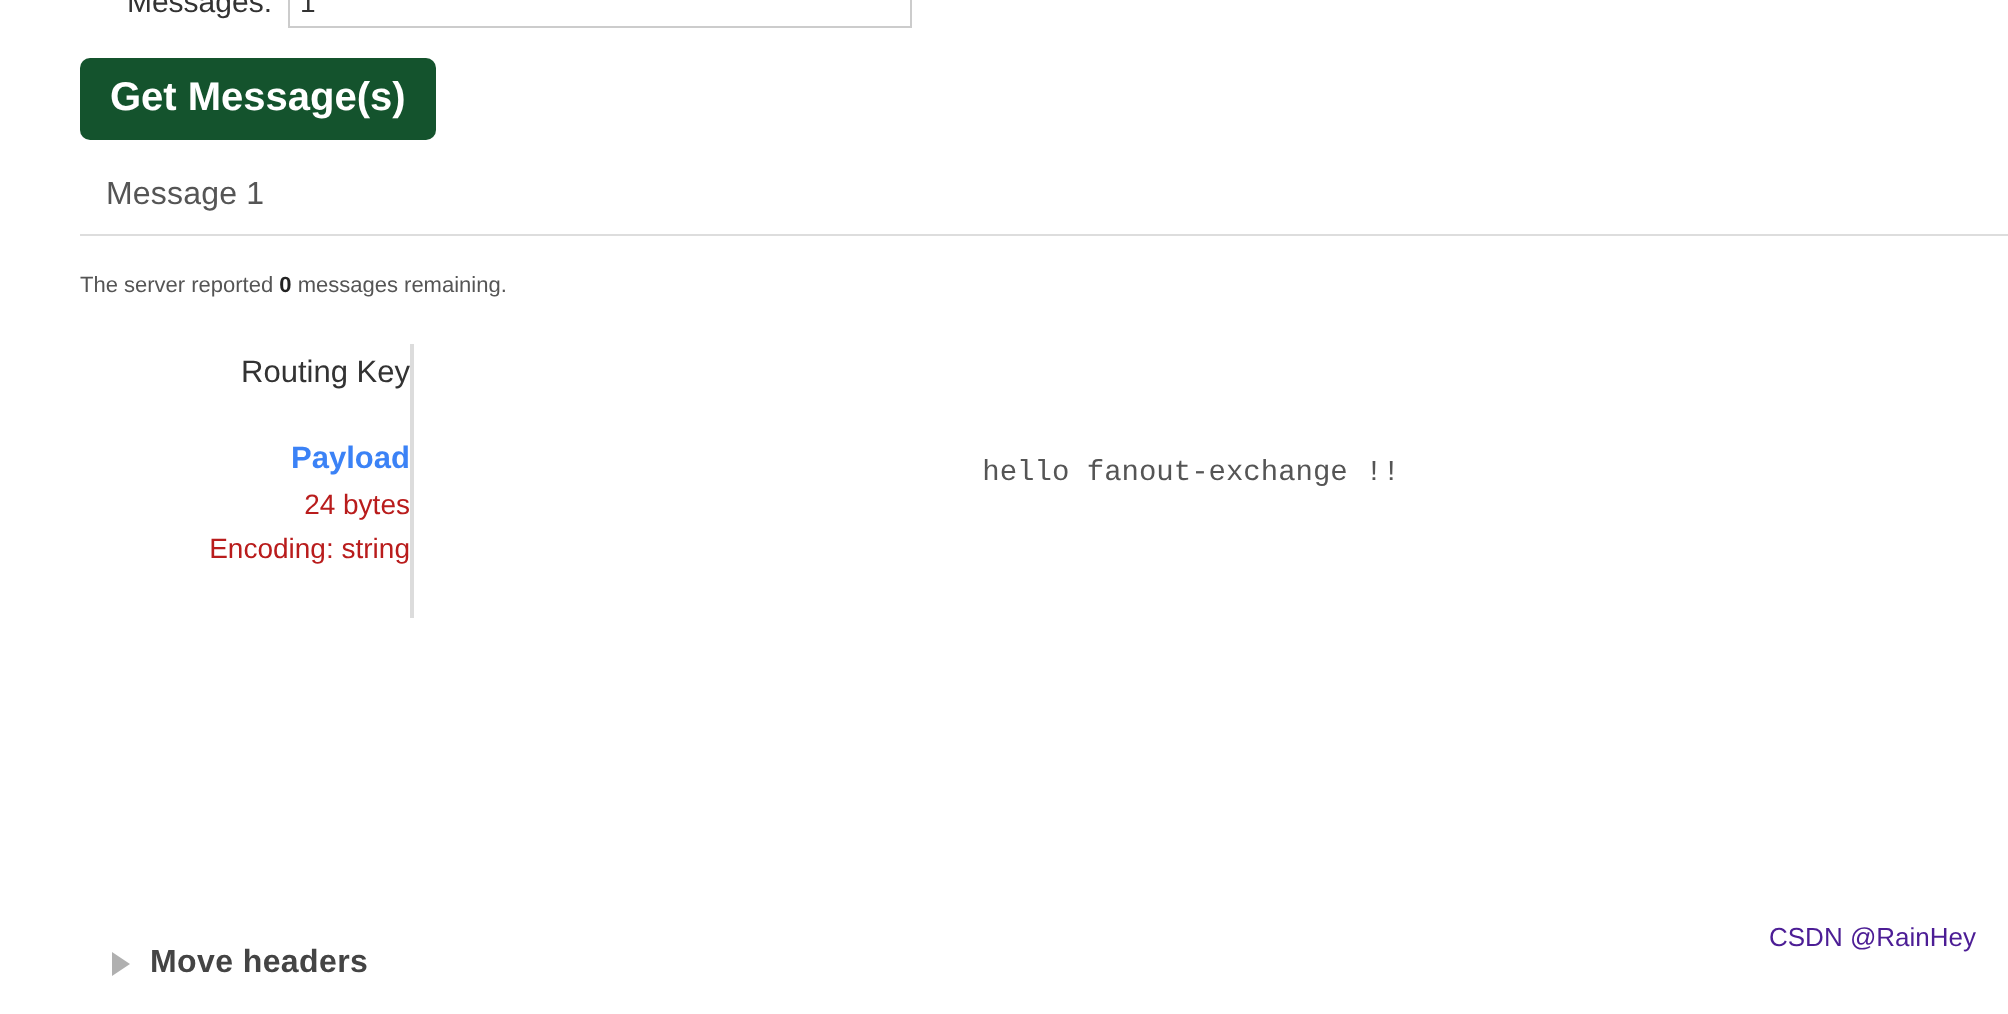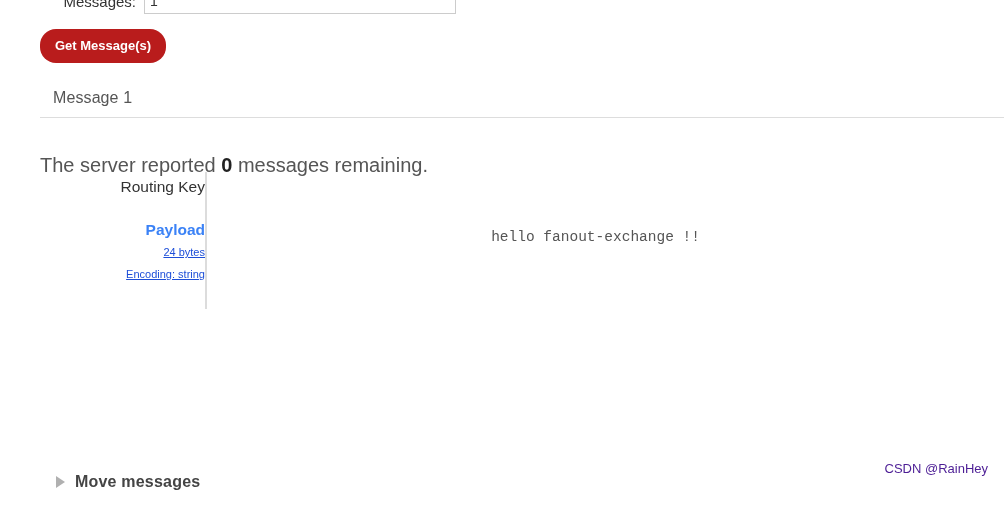--- a/index.html
+++ b/index.html
@@ -50,26 +50,26 @@
     outline: none;
   }
 
   
   .btn-wrap {
     position: absolute;
     left: 40px;
     top: 29px;
   }
   .btn-primary {
-    background: #b91c1c;
+    background: #14532d;
     color: #ffffff;
     border: none;
-    border-radius: 16px;
+    border-radius: 5px;
     font-family: "Liberation Sans", sans-serif;
-    font-size: 13px;
+    font-size: 20px;
     font-weight: bold;
     padding: 10px 15px 11px 15px;
     cursor: pointer;
     line-height: 1;
   }
 
   
   .msg-heading {
     position: absolute;
     left: 40px;
@@ -86,22 +86,22 @@
     top: 117px;
     width: 964px;
     height: 1px;
     background: #dddddd;
   }
 
   
   .server-report {
     position: absolute;
     left: 40px;
-    top: 154px;
-    font-size: 20px;
+    top: 137px;
+    font-size: 11px;
     color: #555555;
     white-space: nowrap;
   }
   .server-report b {
     color: #222222;
     font-weight: bold;
   }
 
   
   .detail-table {
@@ -177,25 +177,24 @@
     height: 100px;
     text-align: right;
   }
   .payload-title {
     font-weight: bold;
     color: #3b82f6;
     font-size: 15.5px;
     line-height: 22px;
   }
   .payload-sub {
-    color: #1d4ed8;
-    font-size: 11px;
+    color: #b91c1c;
+    font-size: 14px;
     line-height: 22px;
     font-weight: normal;
-    text-decoration: underline;
   }
   .payload-body {
     font-family: "Liberation Mono", monospace;
     font-size: 14.5px;
     color: #555555;
     white-space: pre;
     line-height: 20px;
   }
 
   
@@ -267,16 +266,16 @@
     </td>
     <td class="cell-value">
       <div class="payload-body">hello fanout-exchange !!</div>
     </td>
   </tr>
 </tbody>
   </table>
 
 <div class="expander">
   <span class="tri"></span>
-  <span class="exp-label">Move messages</span>
+  <span class="exp-label">Move headers</span>
 </div>
 
 <div class="watermark">CSDN @RainHey</div>
 
 </body></html>

